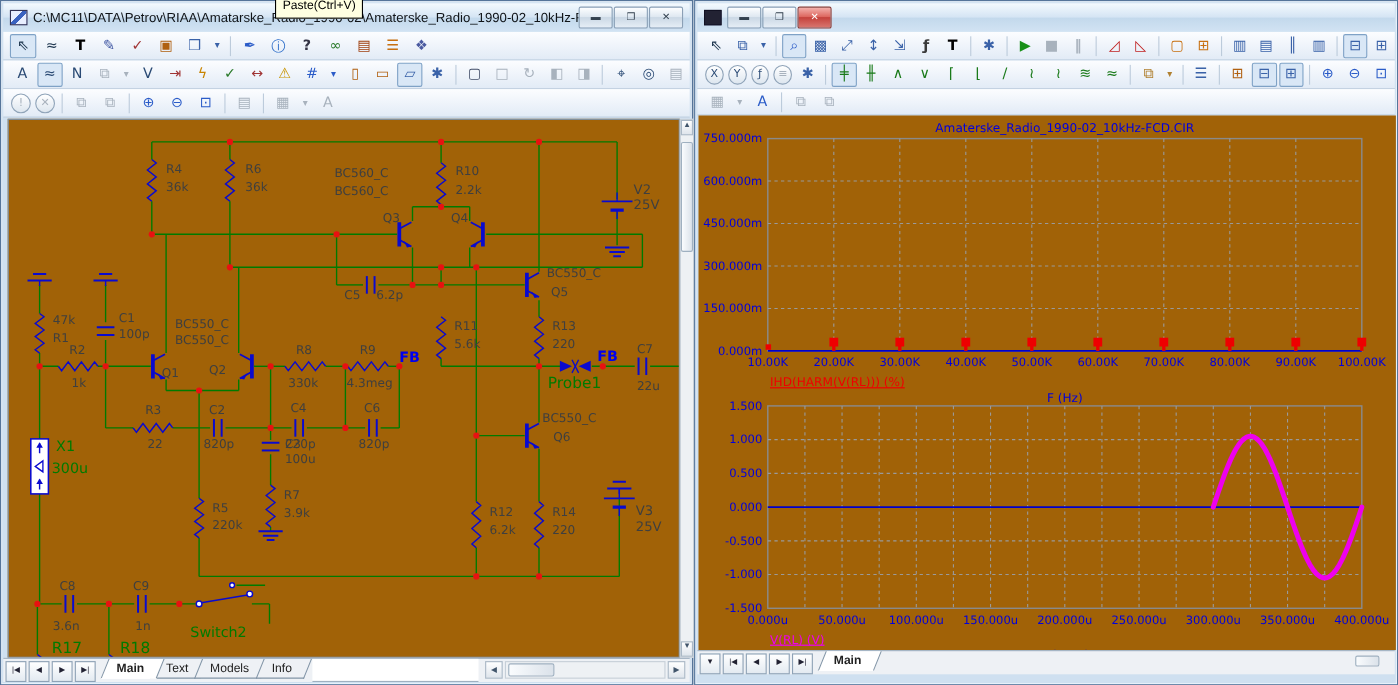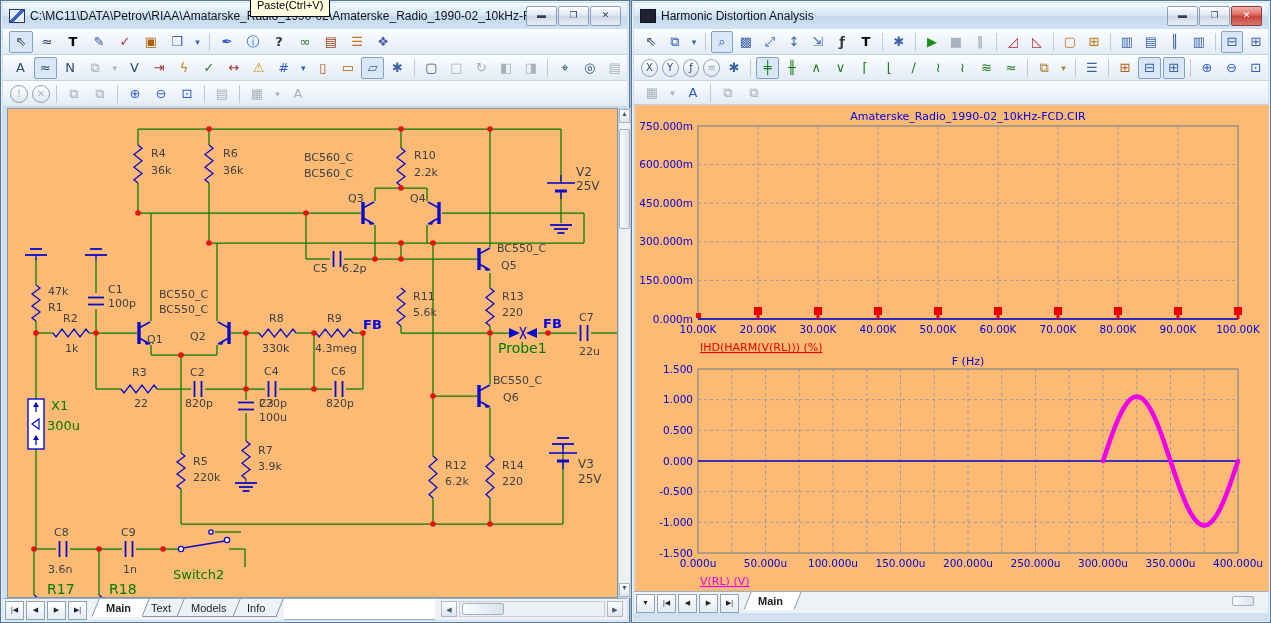--- a/index.html
+++ b/index.html
@@ -20,21 +20,21 @@
     background:linear-gradient(#fcfdff,#e2ebf6);border-bottom:1px solid #c4d2e2;box-sizing:border-box;}
   .icon{width:22px;height:20px;display:flex;align-items:center;justify-content:center;font-size:13px;
     border:1px solid transparent;border-radius:2px;margin:0 1px;cursor:default;
     font-family:"DejaVu Sans",sans-serif;}
   .icon.narrow{width:11px;font-size:9px;}
   .icon.sel{background:#d9e7f6;border-color:#7fa2c6;}
   .icon.dis{color:#a8b2bd !important;}
   .icon.round{width:16px;height:16px;border:1px solid #8fa3b8;border-radius:50%;font-size:10px;
     background:linear-gradient(#ffffff,#dde6ef);margin:0 2px;}
   .tsep{width:1px;height:18px;background:#bccbdb;margin:0 4px;flex:none;}
-  .canvas{position:absolute;background:#fdba74;border:1px solid #7e94aa;box-sizing:border-box;}
+  .canvas{position:absolute;background:#a16207;border:1px solid #7e94aa;box-sizing:border-box;}
   .vscroll,.hscroll{position:absolute;background:#eef1f4;border:1px solid #c6cfd8;box-sizing:border-box;}
   .sbtn{position:absolute;background:linear-gradient(#ffffff,#dfe5ec);border:1px solid #aab8c6;
     color:#41556b;font-size:7px;text-align:center;box-sizing:border-box;}
   .sthumb{position:absolute;background:linear-gradient(90deg,#fafcfe,#dbe2ea);border:1px solid #9fb0c0;
     border-radius:2px;box-sizing:border-box;}
   .tabrow{position:absolute;left:2px;right:2px;height:22px;background:#eef1f5;border-top:1px solid #9fb0c0;
     display:flex;align-items:flex-start;box-sizing:border-box;}
   .navbtn{width:17px;height:17px;margin:2px 0 0 2px;border:1px solid #8ea2b6;background:linear-gradient(#fff,#e3eaf1);
     font-size:7px;line-height:16px;text-align:center;color:#223;flex:none;}
   .tabs{display:flex;margin-left:8px;height:21px;}
@@ -420,21 +420,20 @@
     <div style="position:relative;left:8px;top:2px;width:146px;height:16px;background:#eef1f4;border:1px solid #c6cfd8;box-sizing:border-box;">
       <div class="sthumb" style="left:2px;top:1px;width:42px;height:12px;"></div>
     </div>
     <div class="sbtn" style="position:relative;left:10px;top:2px;width:16px;height:16px;font-size:7px;line-height:15px;margin-right:14px;">▶</div>
   </div>
 </div>
 
 <div class="window" style="left:631px;width:640px;">
   <div class="titlebar">
     <span class="appicon" style="background:linear-gradient(#223,#223) ,#335;border-color:#112;"></span>
-    <span class="title">Harmonic Distortion Analysis</span>
     <span class="winbtns">
         <span class="winbtn">▬</span>
         <span class="winbtn">❐</span>
         <span class="winbtn close-red">✕</span>
       </span>
   </div>
   <div class="toolbar" style="top:28px">
       <span class="icon" style="color: rgb(34, 58, 82);">⇖</span>
       <span class="icon" style="color: rgb(58, 98, 168);">⧉</span>
       <span class="icon narrow" style="color: rgb(58, 98, 168);">▾</span>

